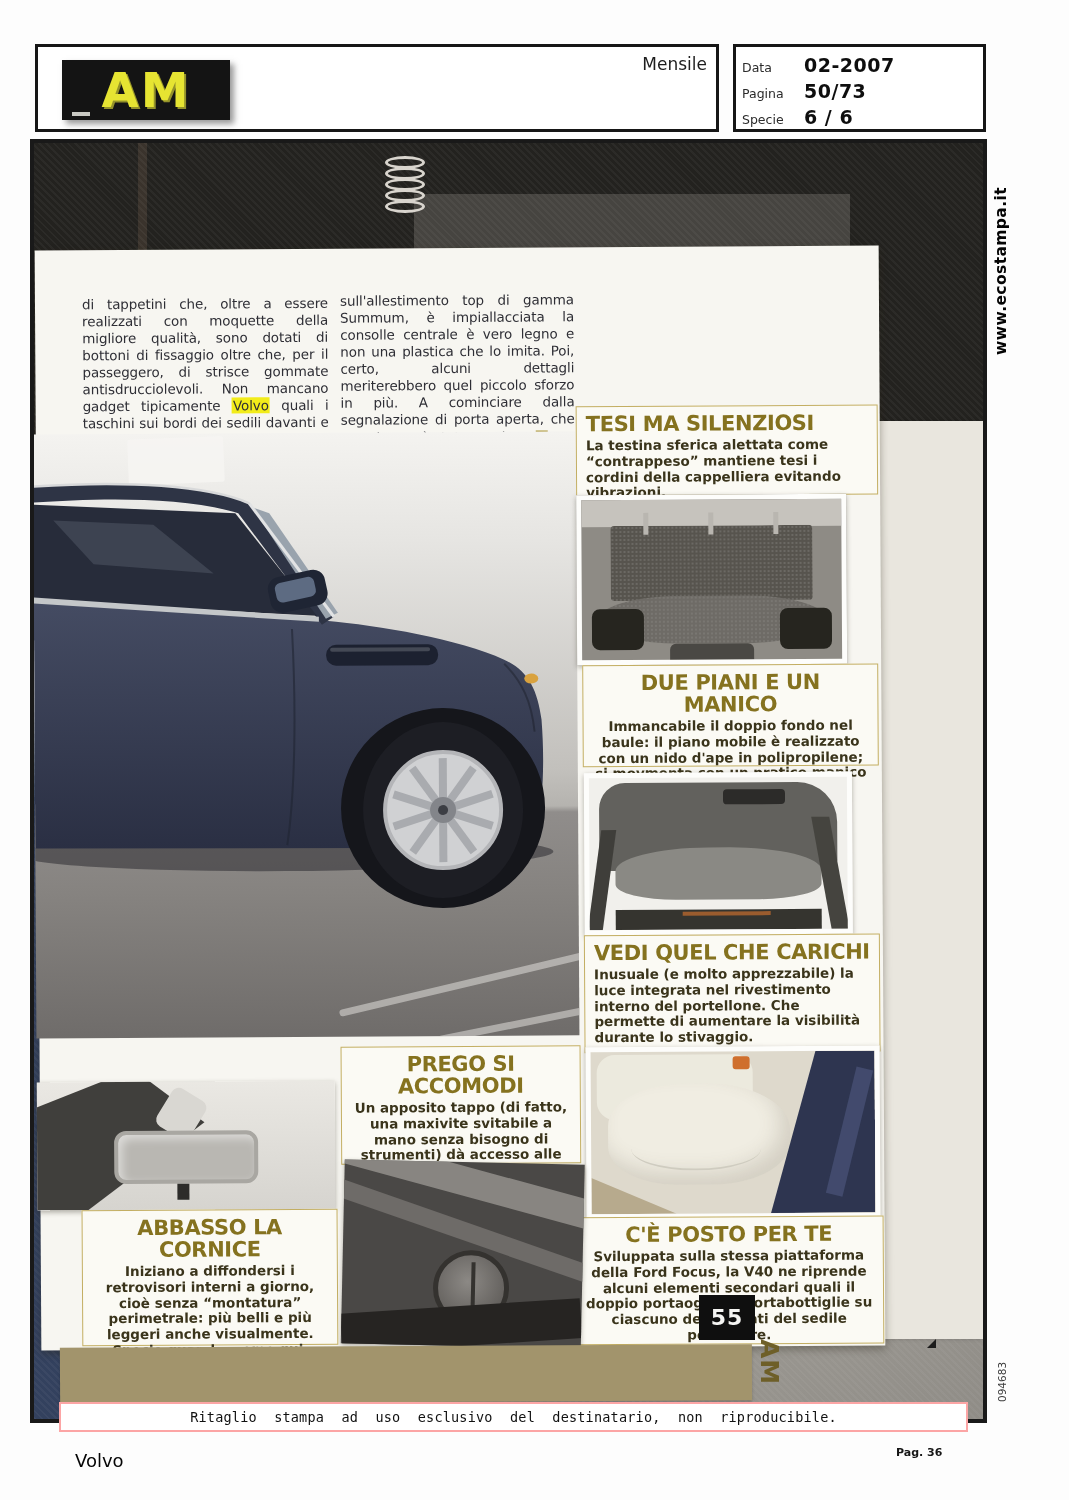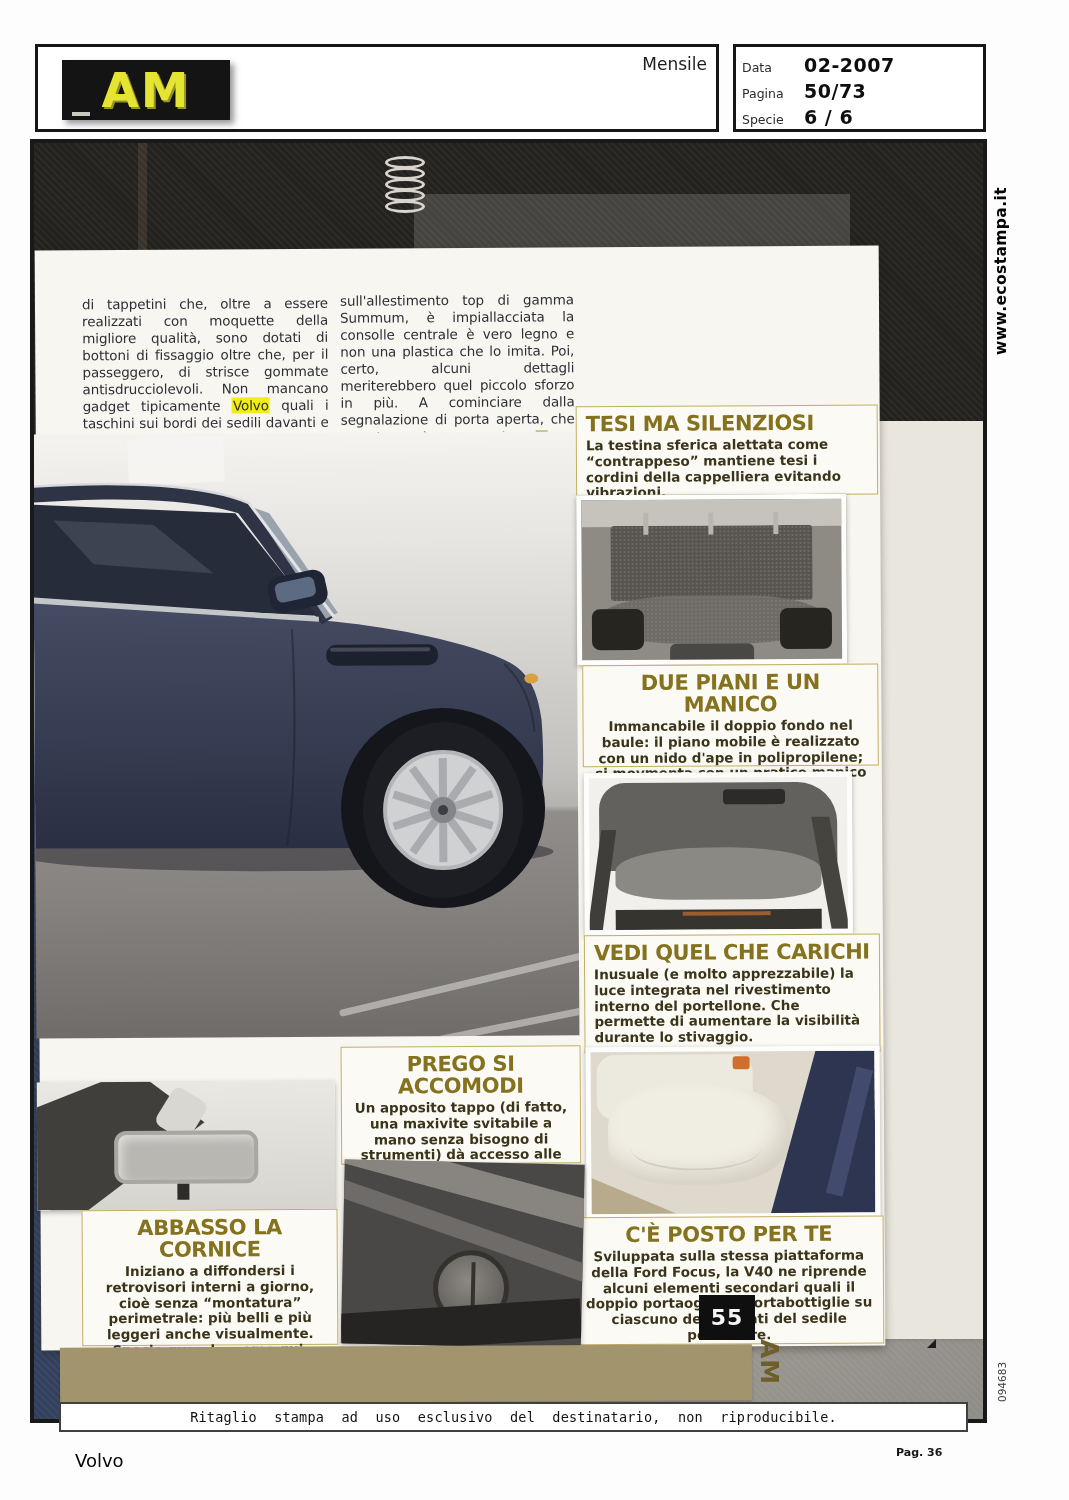--- a/index.html
+++ b/index.html
@@ -157,21 +157,21 @@
       justify-content:center;letter-spacing:1px;z-index:5;}
   .am-vert{position:absolute;left:721px;top:1196px;height:68px;writing-mode:vertical-rl;
       font-size:25px;font-weight:800;color:#6e5f28;letter-spacing:1px;z-index:5;}
   .tan-strip{position:absolute;left:26px;top:1203px;width:692px;height:56px;background:#a2946c;
       transform:rotate(-0.3deg);z-index:4;box-shadow:0 2px 3px rgba(0,0,0,.2);}
   .corner-mark{position:absolute;left:893px;top:1196px;width:9px;height:9px;background:#1c1c1c;
       clip-path:polygon(100% 0,100% 100%,0 100%);z-index:5;}
 
   
   .notice{position:absolute;left:59px;top:1402px;width:909px;height:30px;background:#fff;
-      border:2px solid #404040;box-sizing:border-box;display:flex;align-items:center;
+      border:2px solid #fca5a5;box-sizing:border-box;display:flex;align-items:center;
       justify-content:center;z-index:10;font-family:"DejaVu Sans Mono","Liberation Mono",monospace;
       font-size:13.5px;color:#111;word-spacing:9px;letter-spacing:.2px;}
   .foot-subject{position:absolute;left:75px;top:1450px;font-size:18px;color:#050505;}
   .foot-page{position:absolute;left:896px;top:1446px;font-size:11px;font-weight:700;color:#161616;}
 
   
   .vtext{writing-mode:vertical-rl;transform:rotate(180deg);}
   .eco-site{position:absolute;left:992px;top:150px;height:205px;font-size:15.5px;font-weight:700;
       color:#050505;letter-spacing:.4px;}
   .eco-code{position:absolute;left:996px;top:1340px;height:62px;font-size:10.5px;color:#3d3d3d;}

